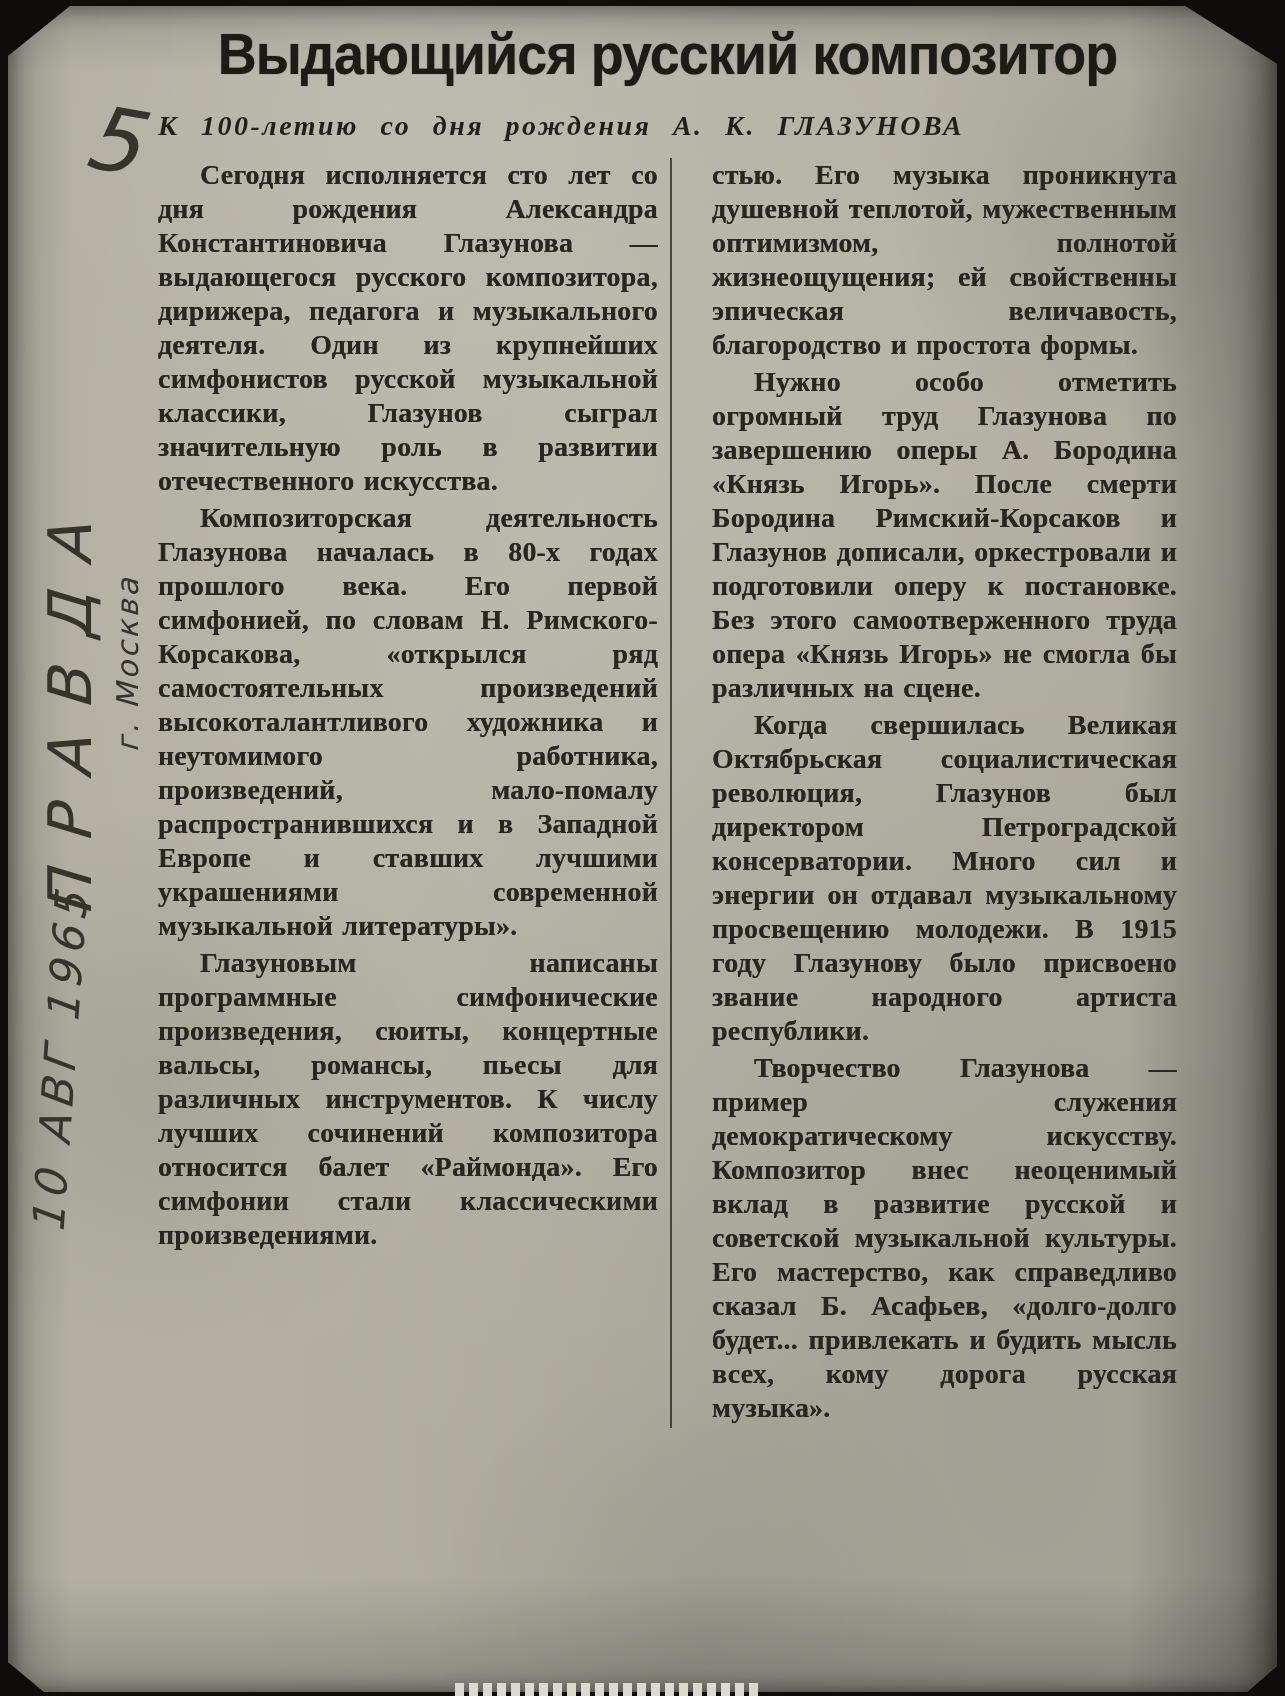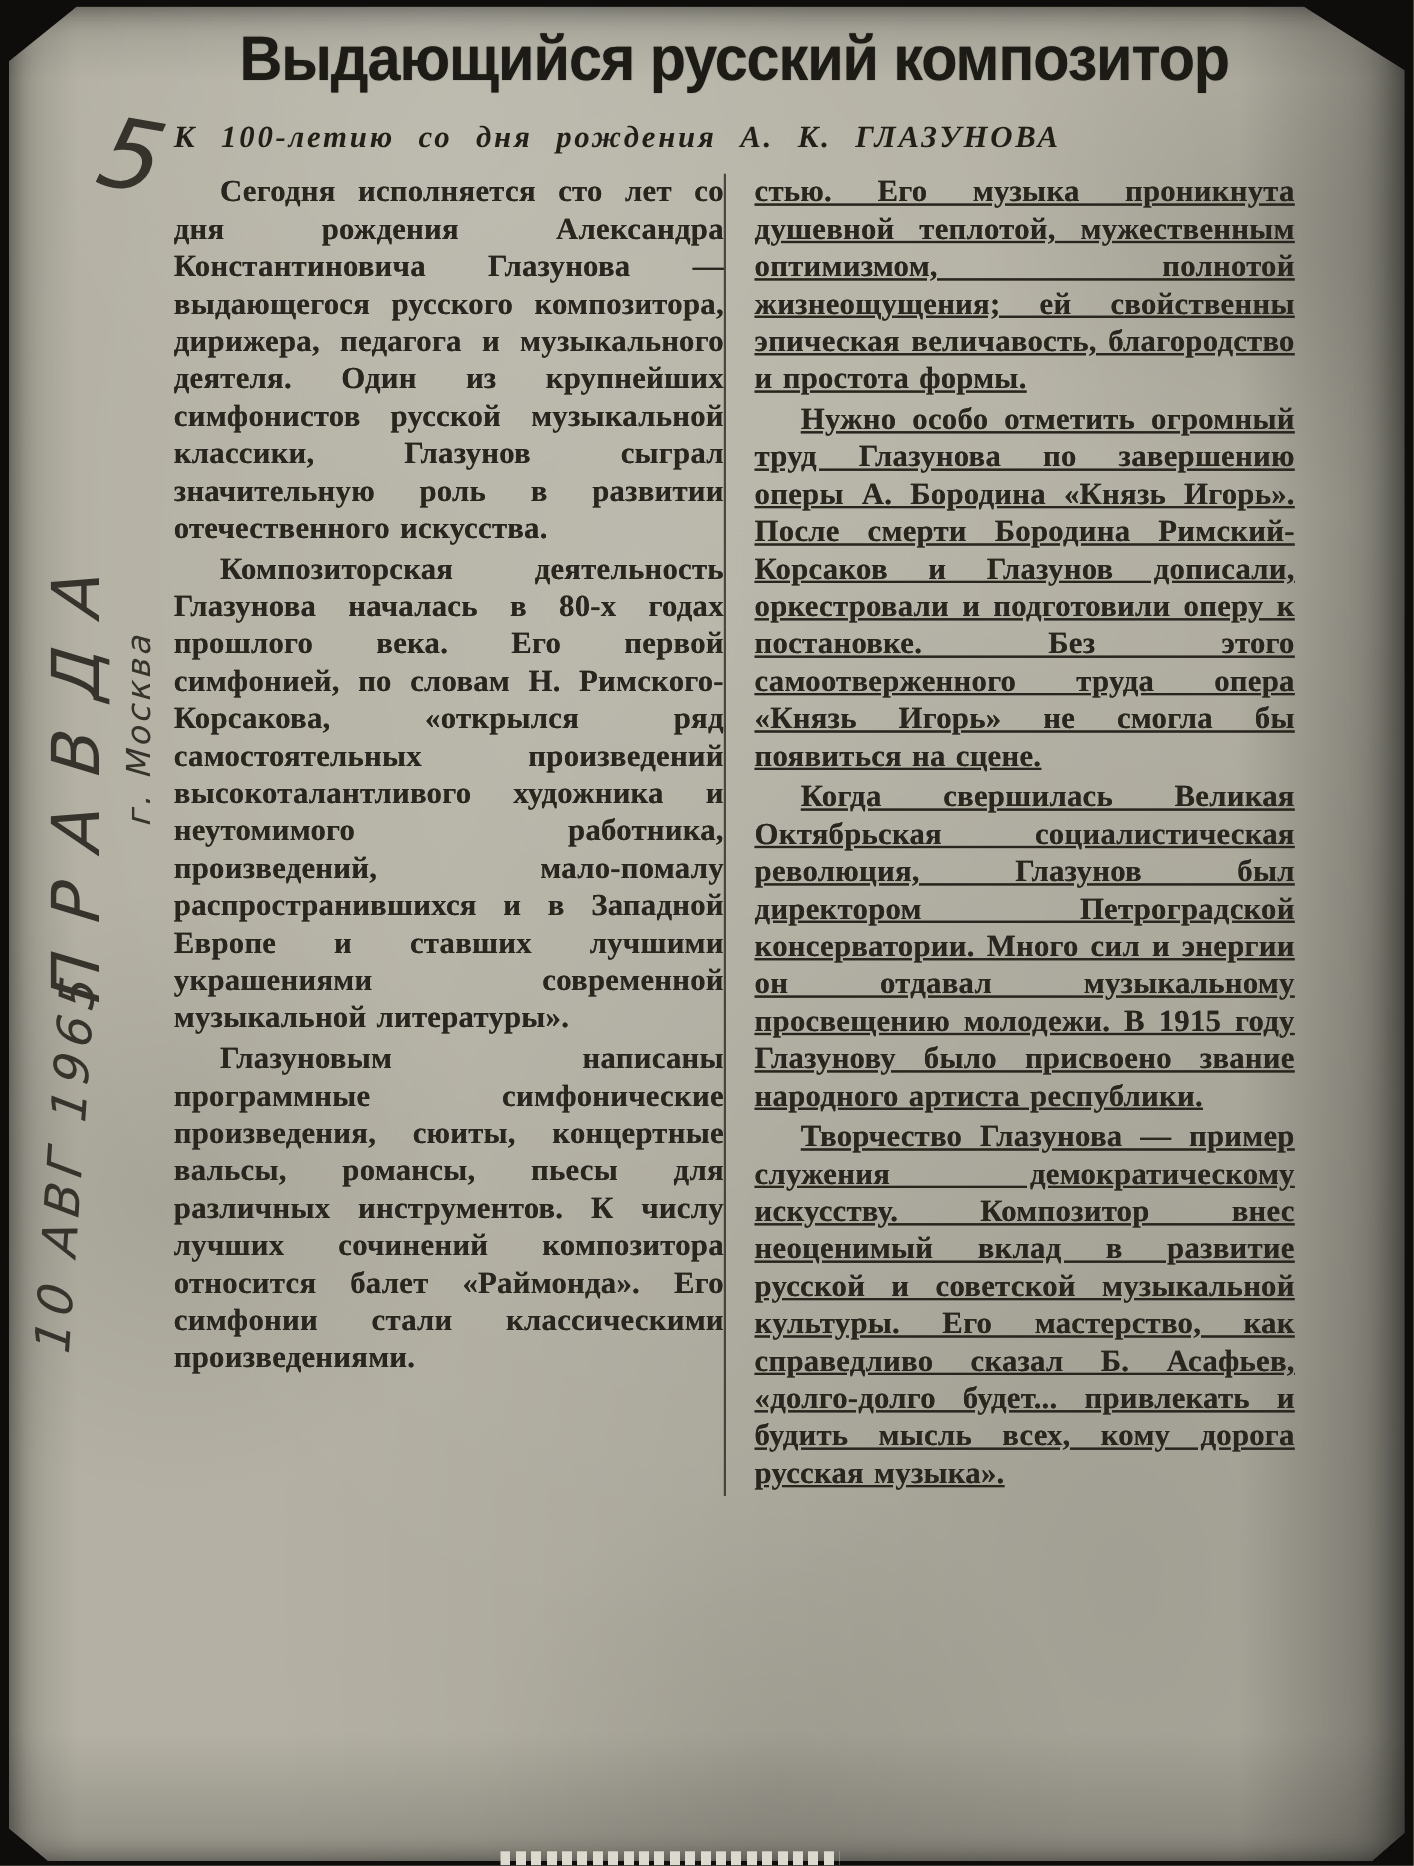--- a/index.html
+++ b/index.html
@@ -110,22 +110,22 @@
   .columns {
     display:flex;
     align-items:flex-start;
     margin-top:16px;
   }
   .col { min-width:0; }
   .col-left { width:500px; }
   .col-right {
     flex:1;
     border-left:2px solid rgba(36,33,26,0.75);
-    padding-left:26px;
-    text-decoration:underline;
+    margin-left:12px;
+    padding-left:40px;
   }
   .para {
     margin:0 0 3px 0;
     font-size:28px;
     line-height:34px;
     font-weight:700;
     text-align:justify;
     text-indent:42px;
     letter-spacing:0.2px;
     word-spacing:2px;
@@ -172,21 +172,21 @@
 
       <div class="columns">
         <div class="col col-left">
             <p class="para">Сегодня исполняется сто лет со дня рождения Александра Константиновича Глазунова — выдающегося русского композитора, дирижера, педагога и музыкального деятеля. Один из крупнейших симфонистов русской музыкальной классики, Глазунов сыграл значительную роль в развитии отечественного искусства.</p>
             <p class="para">Композиторская деятельность Глазунова началась в 80-х годах прошлого века. Его первой симфонией, по словам Н. Римского-Корсакова, «открылся ряд самостоятельных произведений высокоталантливого художника и неутомимого работника, произведений, мало-помалу распространившихся и в Западной Европе и ставших лучшими украшениями современной музыкальной литературы».</p>
             <p class="para">Глазуновым написаны программные симфонические произведения, сюиты, концертные вальсы, романсы, пьесы для различных инструментов. К числу лучших сочинений композитора относится балет «Раймонда». Его симфонии стали классическими произведениями.</p>
           </div>
         <div class="col col-right">
           <div>
               <p class="para">стью. Его музыка проникнута душевной теплотой, мужественным оптимизмом, полнотой жизнеощущения; ей свойственны эпическая величавость, благородство и простота формы.</p>
-              <p class="para">Нужно особо отметить огромный труд Глазунова по завершению оперы А. Бородина «Князь Игорь». После смерти Бородина Римский-Корсаков и Глазунов дописали, оркестровали и подготовили оперу к постановке. Без этого самоотверженного труда опера «Князь Игорь» не смогла бы появиться на сцене.</p>
+              <p class="para">Нужно особо отметить огромный труд Глазунова по завершению оперы А. Бородина «Князь Игорь». После смерти Бородина Римский-Корсаков и Глазунов дописали, оркестровали и подготовили оперу к постановке. Без этого самоотверженного труда опера «Князь Игорь» не смогла бы различных на сцене.</p>
               <p class="para">Когда свершилась Великая Октябрьская социалистическая революция, Глазунов был директором Петроградской консерватории. Много сил и энергии он отдавал музыкальному просвещению молодежи. В 1915 году Глазунову было присвоено звание народного артиста республики.</p>
               <p class="para">Творчество Глазунова — пример служения демократическому искусству. Композитор внес неоценимый вклад в развитие русской и советской музыкальной культуры. Его мастерство, как справедливо сказал Б. Асафьев, «долго-долго будет... привлекать и будить мысль всех, кому дорога русская музыка».</p>
             </div>
         </div>
       </div>
     </div>
   </div>
 
   <div class="perforation"></div>
 </div>

